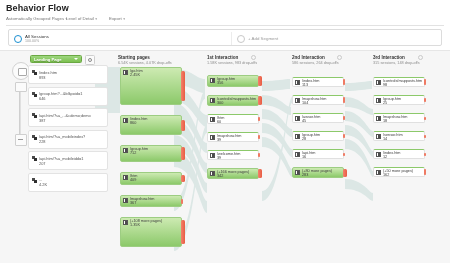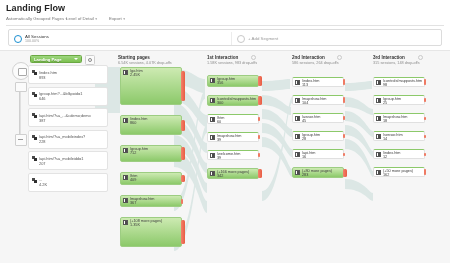--- a/index.html
+++ b/index.html
@@ -179,21 +179,21 @@
   }
   .drop.thin{width:1.6px;background:#ef7a63;border-radius:.8px;}
 
   svg.ribbons{position:absolute;left:0;top:0;width:450px;height:213px;}
 </style>
 </head>
 <body>
 
 <div class="app">
 
-  <div class="page-title">Landing Flow</div>
+  <div class="page-title">Behavior Flow</div>
 
   <div class="toolbar">
     <div class="tb-item" id="tb0">
       <span>Automatically Grouped Pages</span><span class="caret">▾</span>
     </div>
     <div class="tb-item" id="tb1">
       <span>Level of Detail</span><span class="caret">▾</span>
     </div>
     <div class="tb-item" id="tb2">
       <span>Export</span><span class="caret">▾</span>

